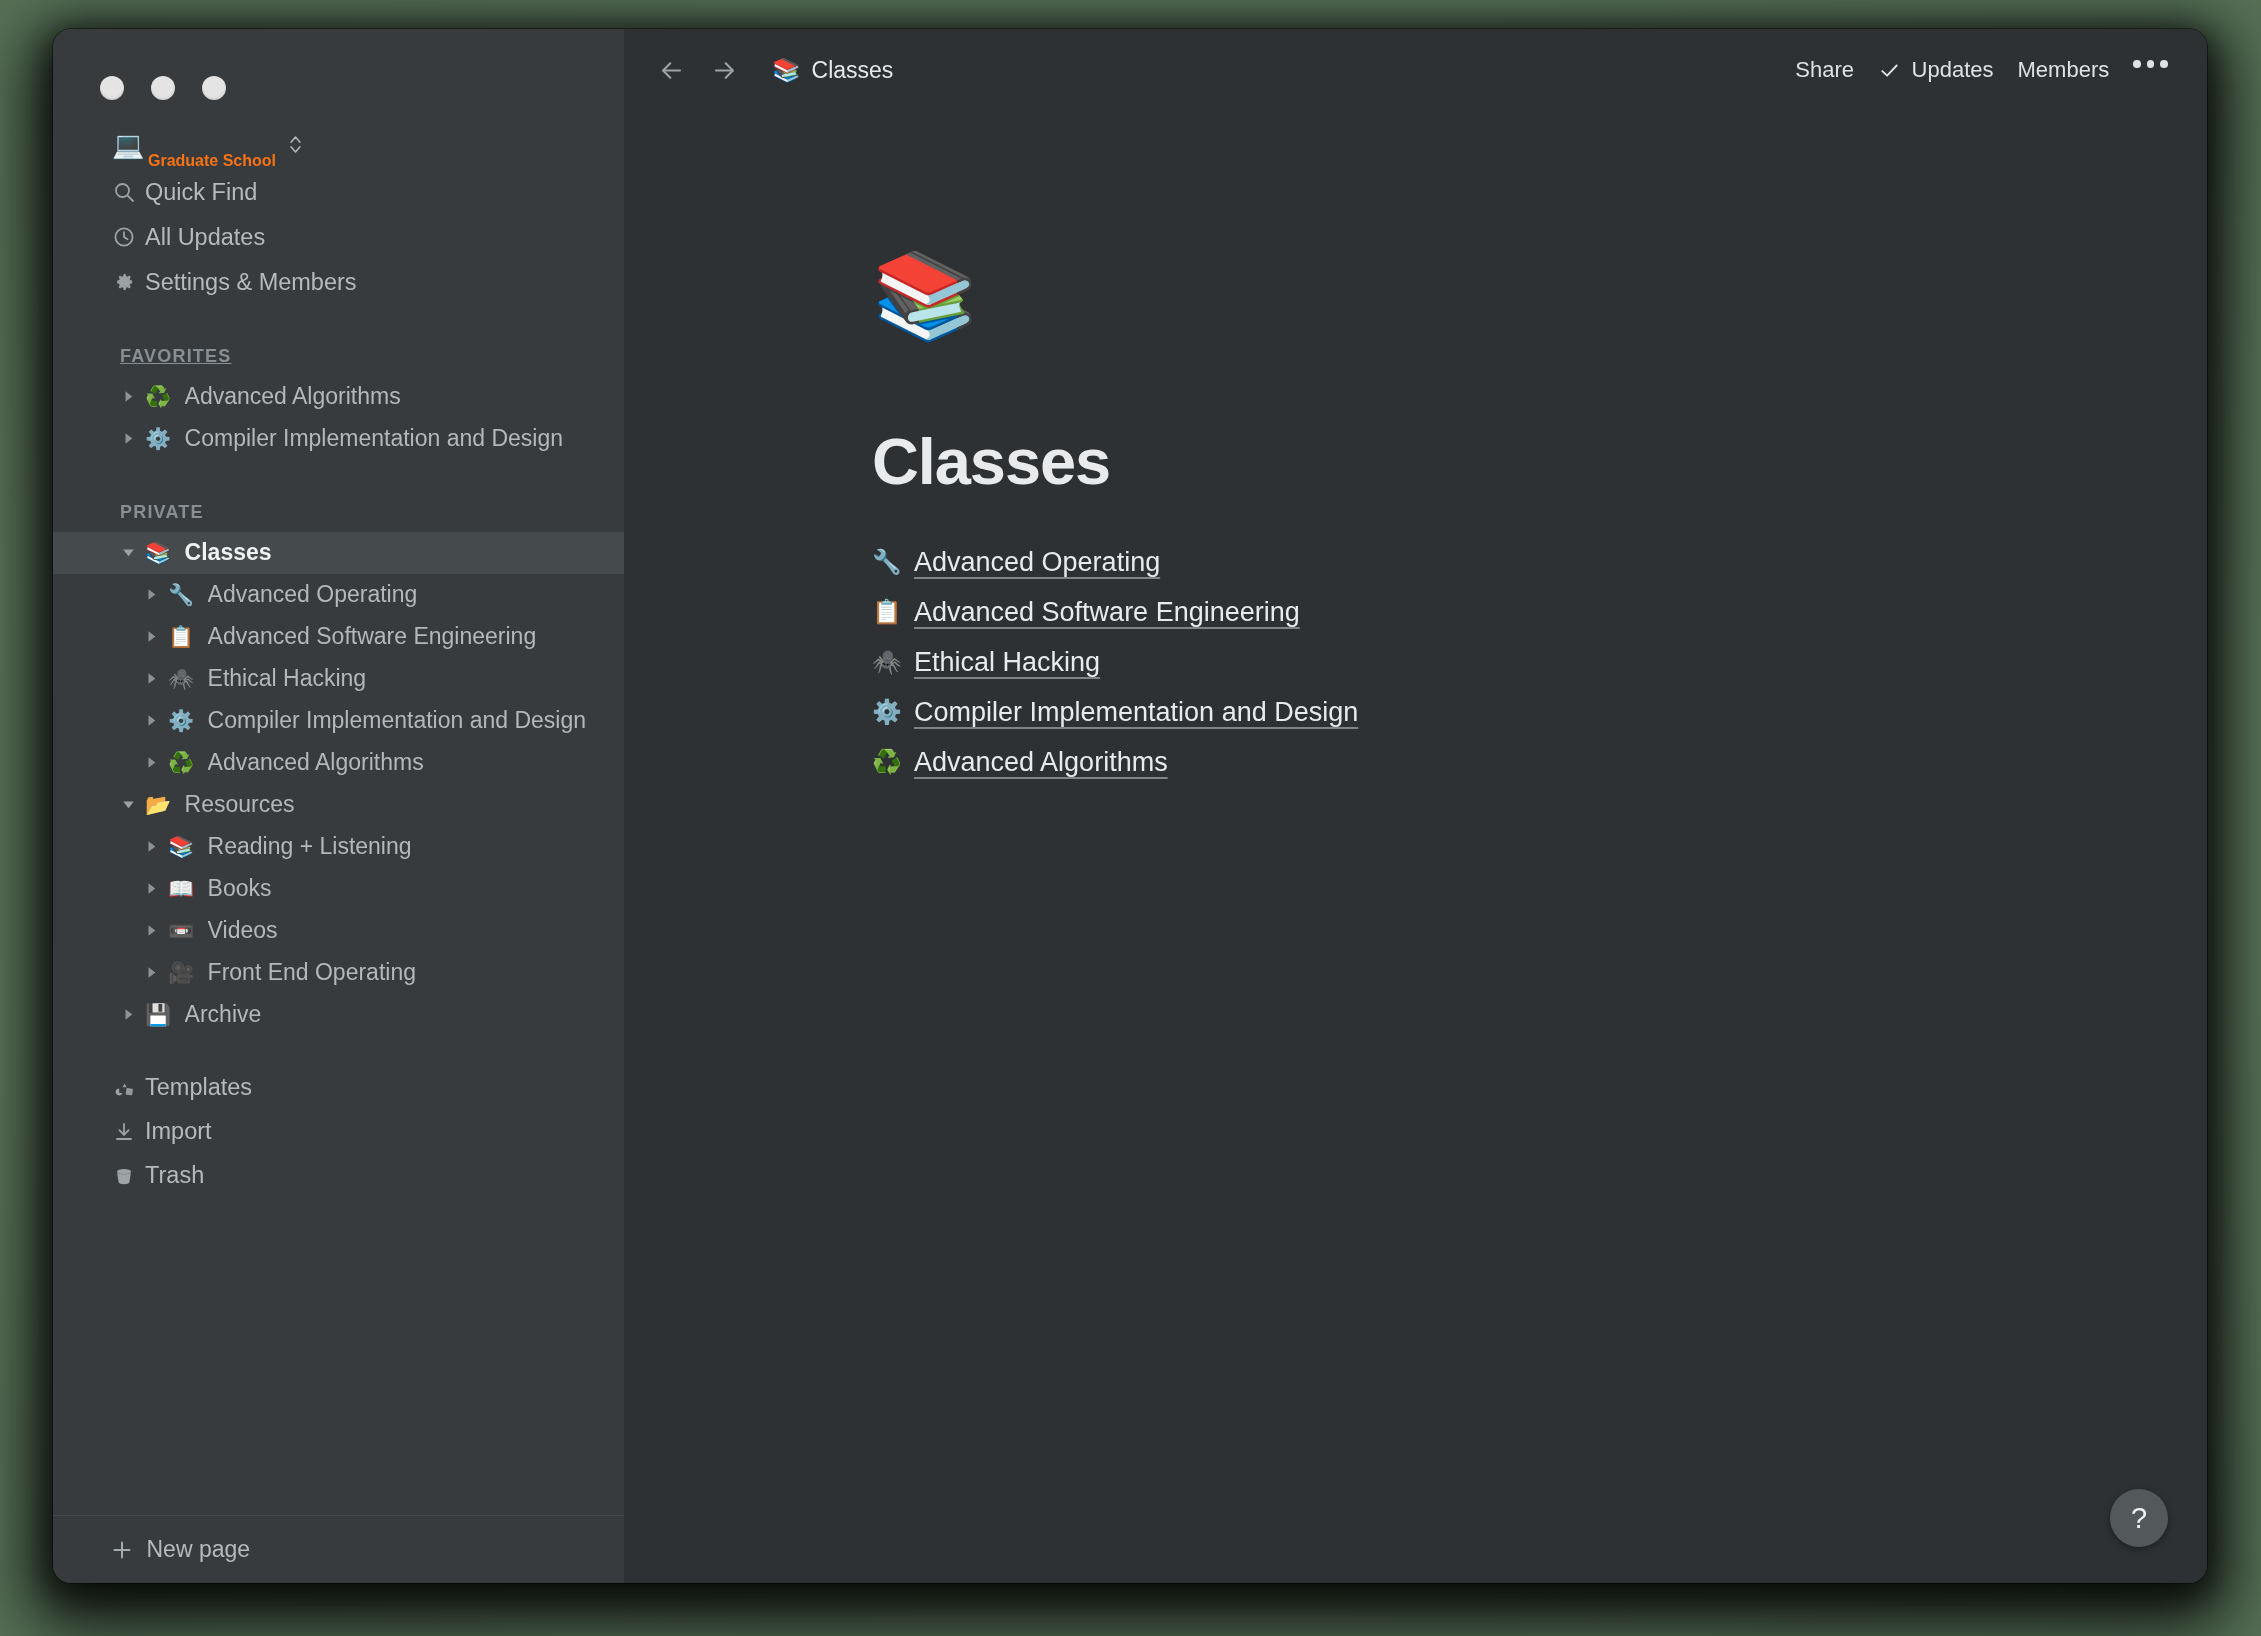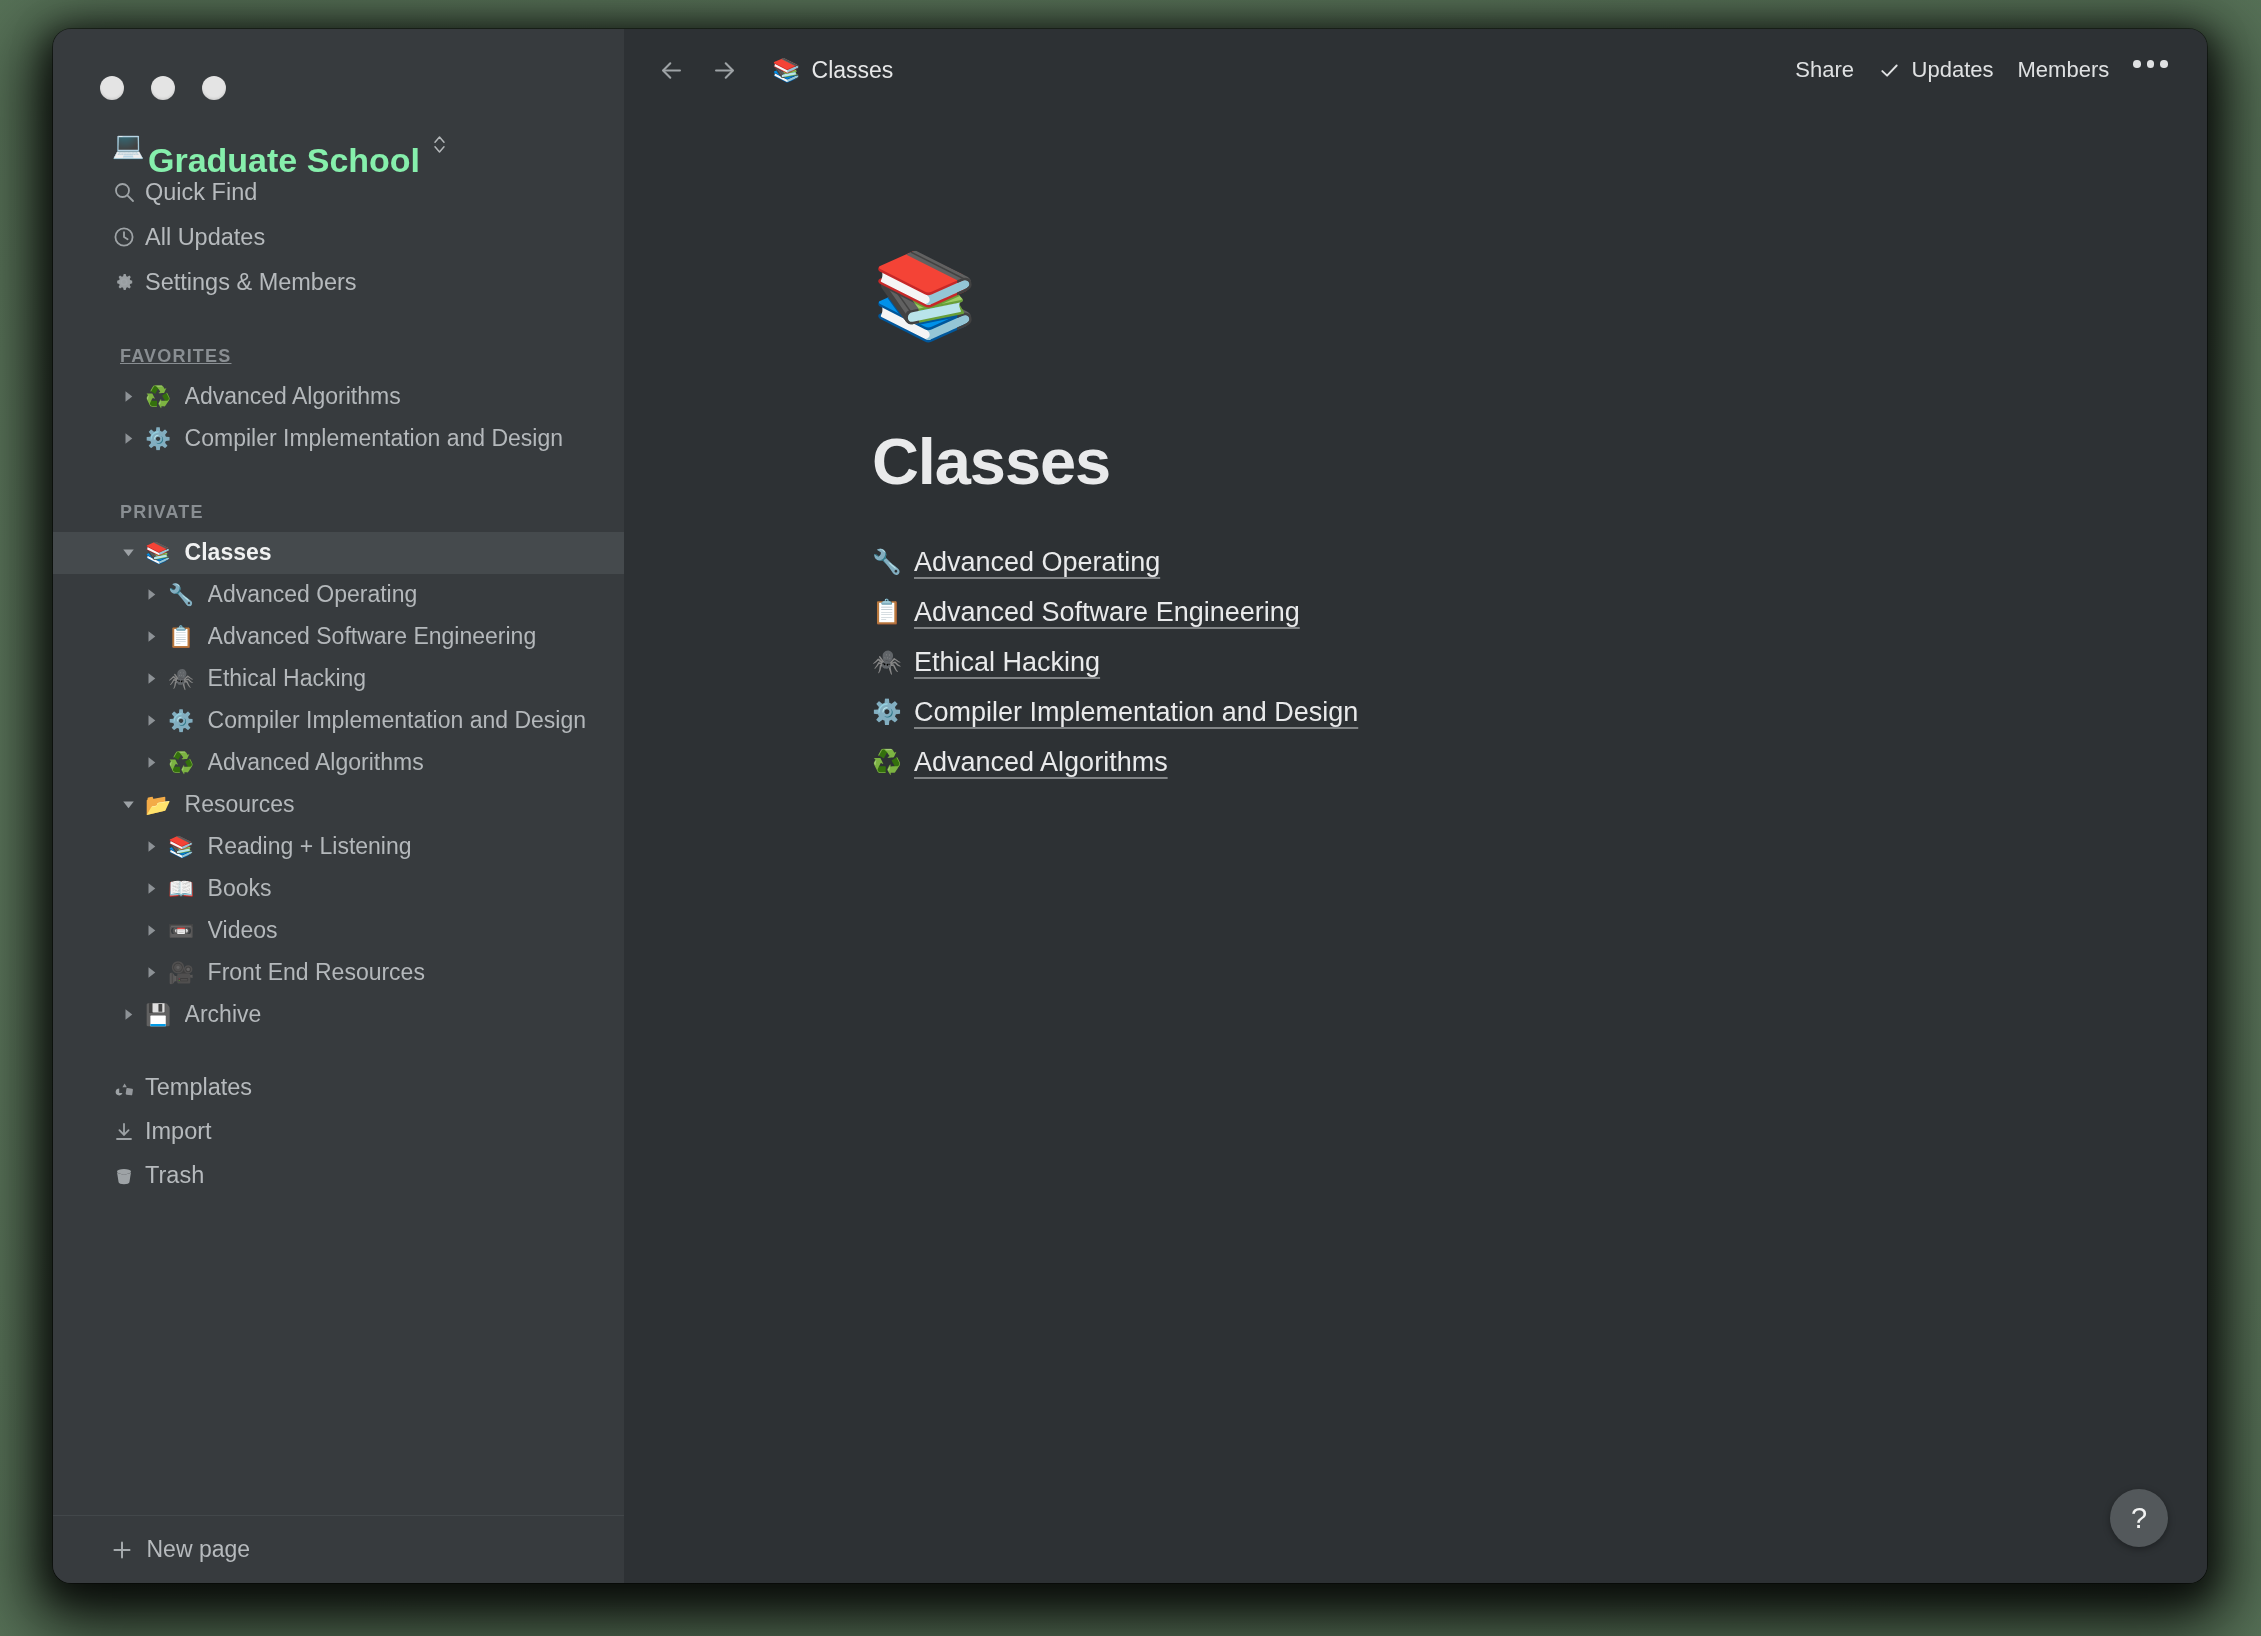--- a/index.html
+++ b/index.html
@@ -80,23 +80,23 @@
     padding: 0 19.7px 0 59px;
     cursor: pointer;
   }
   .workspace .ws-emoji {
     font-size: 26px;
     line-height: 1;
     width: 33px;
     flex: 0 0 33px;
   }
   .workspace .ws-name {
-    font-size: 34px;
+    font-size: 16px;
     font-weight: 700;
-    color: #86efac;
+    color: #f97316;
     margin-left: 3px;
     white-space: nowrap;
     margin-top: 32px;
   }
   .workspace .ws-chevrons {
     margin-left: 12px;
     color: #b3b7b9;
     display: flex;
     flex-direction: column;
     align-items: center;
@@ -541,21 +541,21 @@
         <span class="row-label">Videos</span>
       </div>
 
       <div class="tree-row lvl1">
         <span class="twisty">
           <svg width="15" height="15" viewBox="0 0 20 20">
               <path d="M6 3 L15 10 L6 17 Z" fill="#8d9296"></path>
             </svg>
         </span>
         <span class="row-emoji">🎥</span>
-        <span class="row-label">Front End Resources</span>
+        <span class="row-label">Front End Operating</span>
       </div>
 
       <div class="tree-row lvl0">
         <span class="twisty">
           <svg width="15" height="15" viewBox="0 0 20 20">
               <path d="M6 3 L15 10 L6 17 Z" fill="#8d9296"></path>
             </svg>
         </span>
         <span class="row-emoji">💾</span>
         <span class="row-label">Archive</span>

